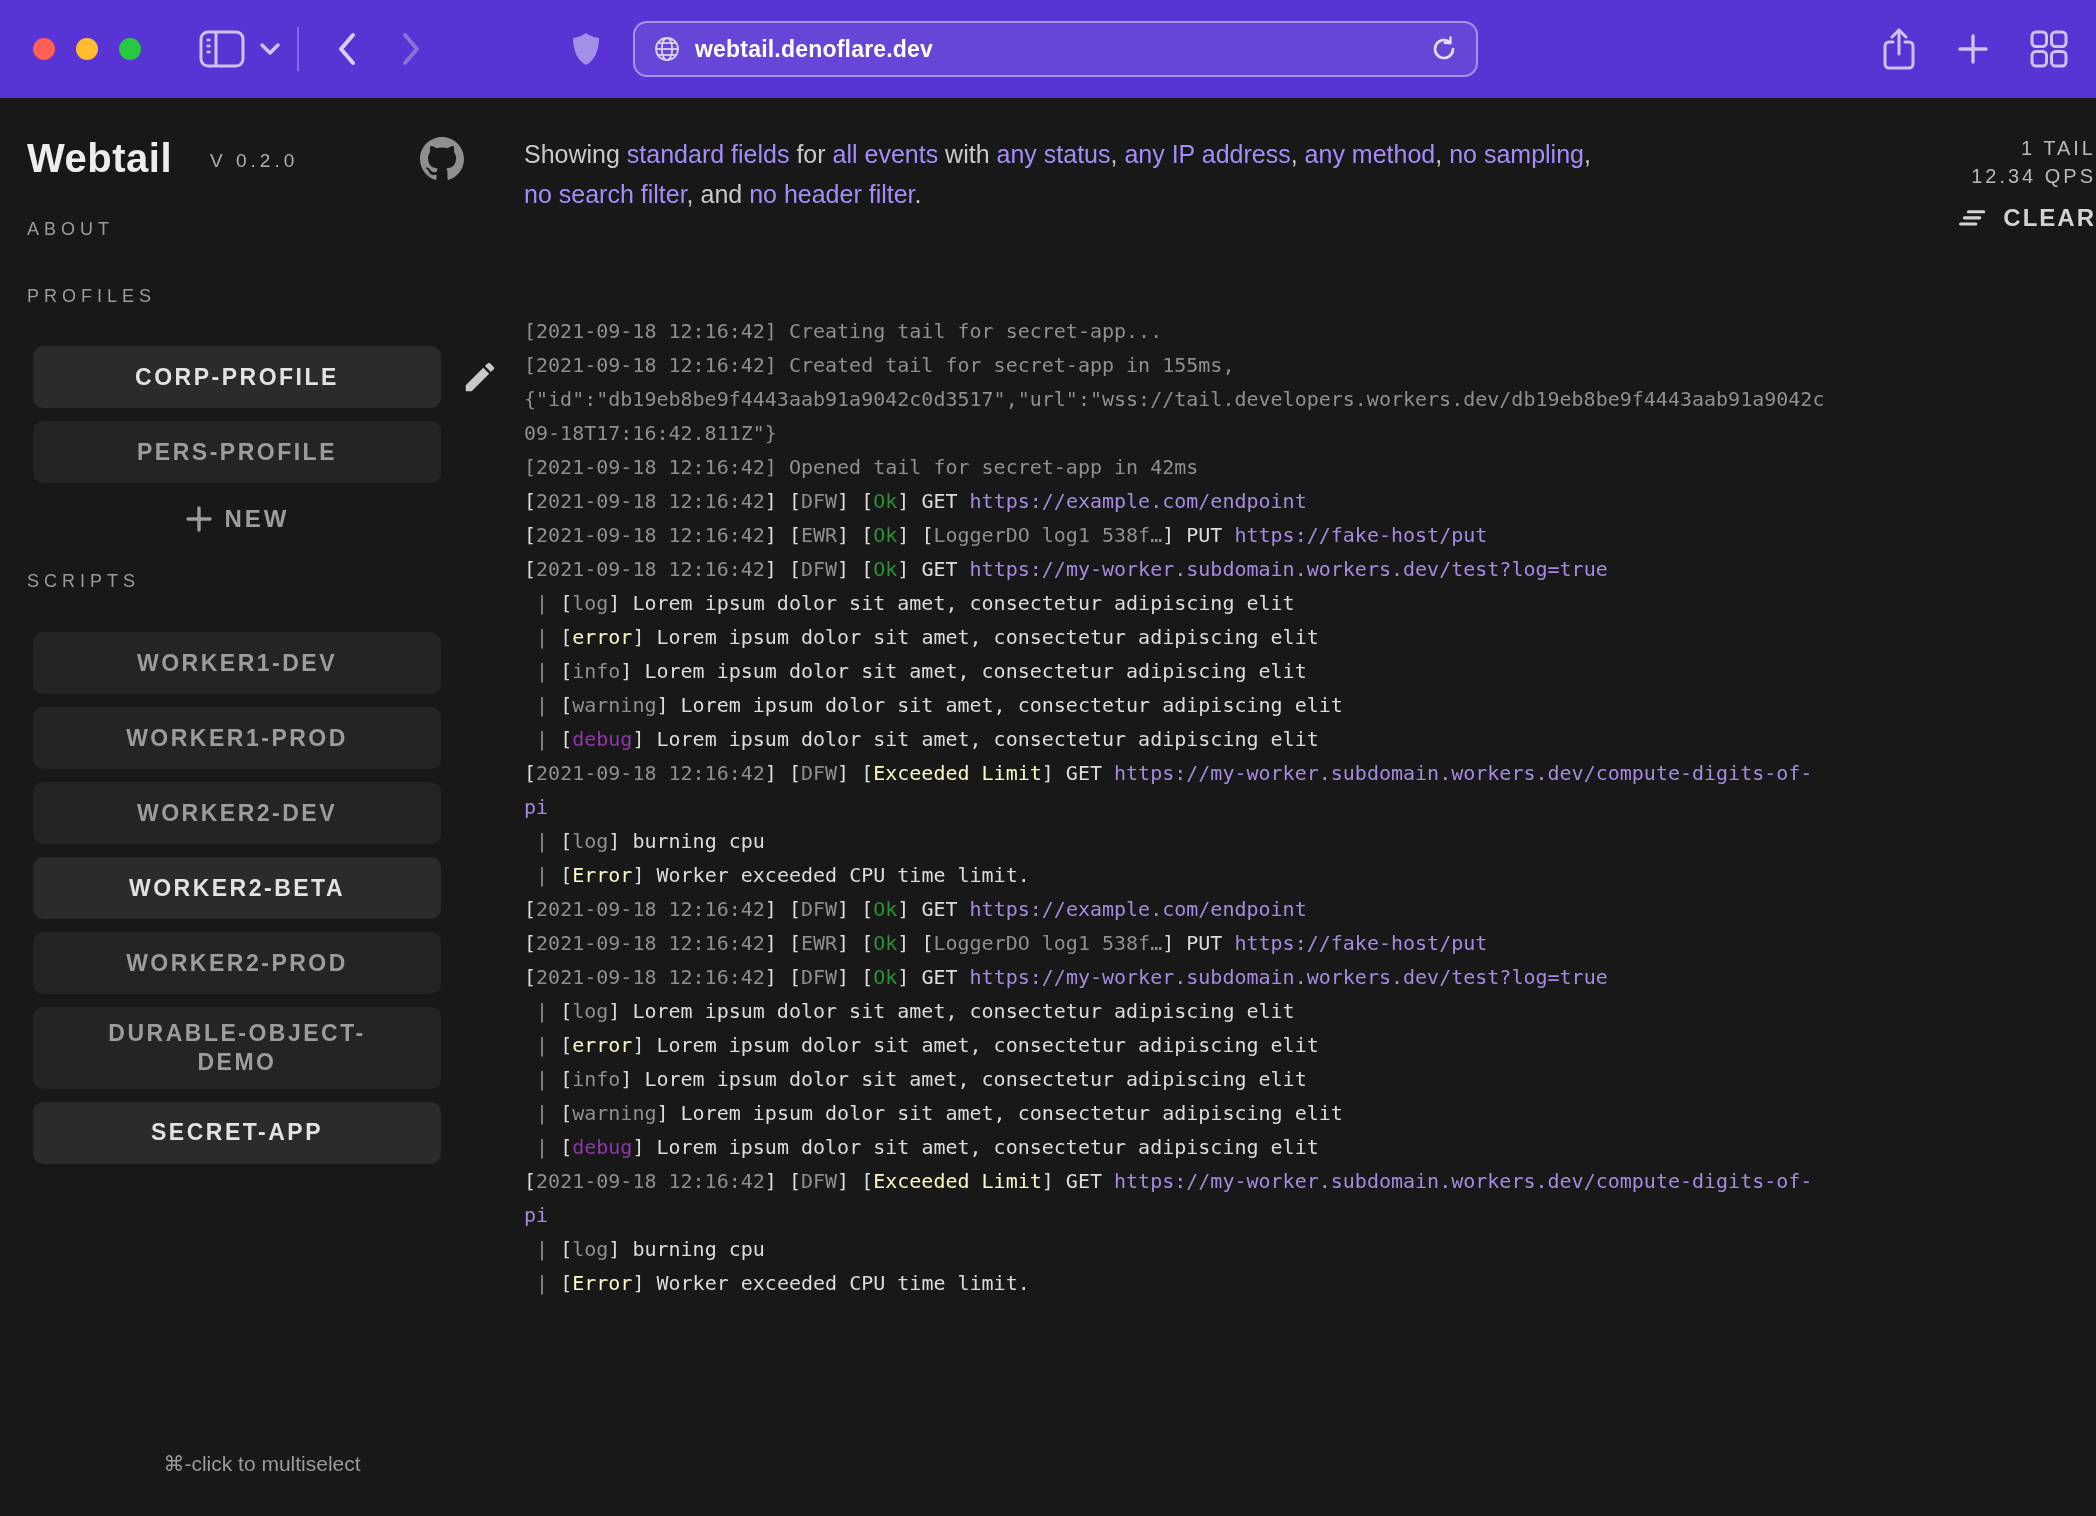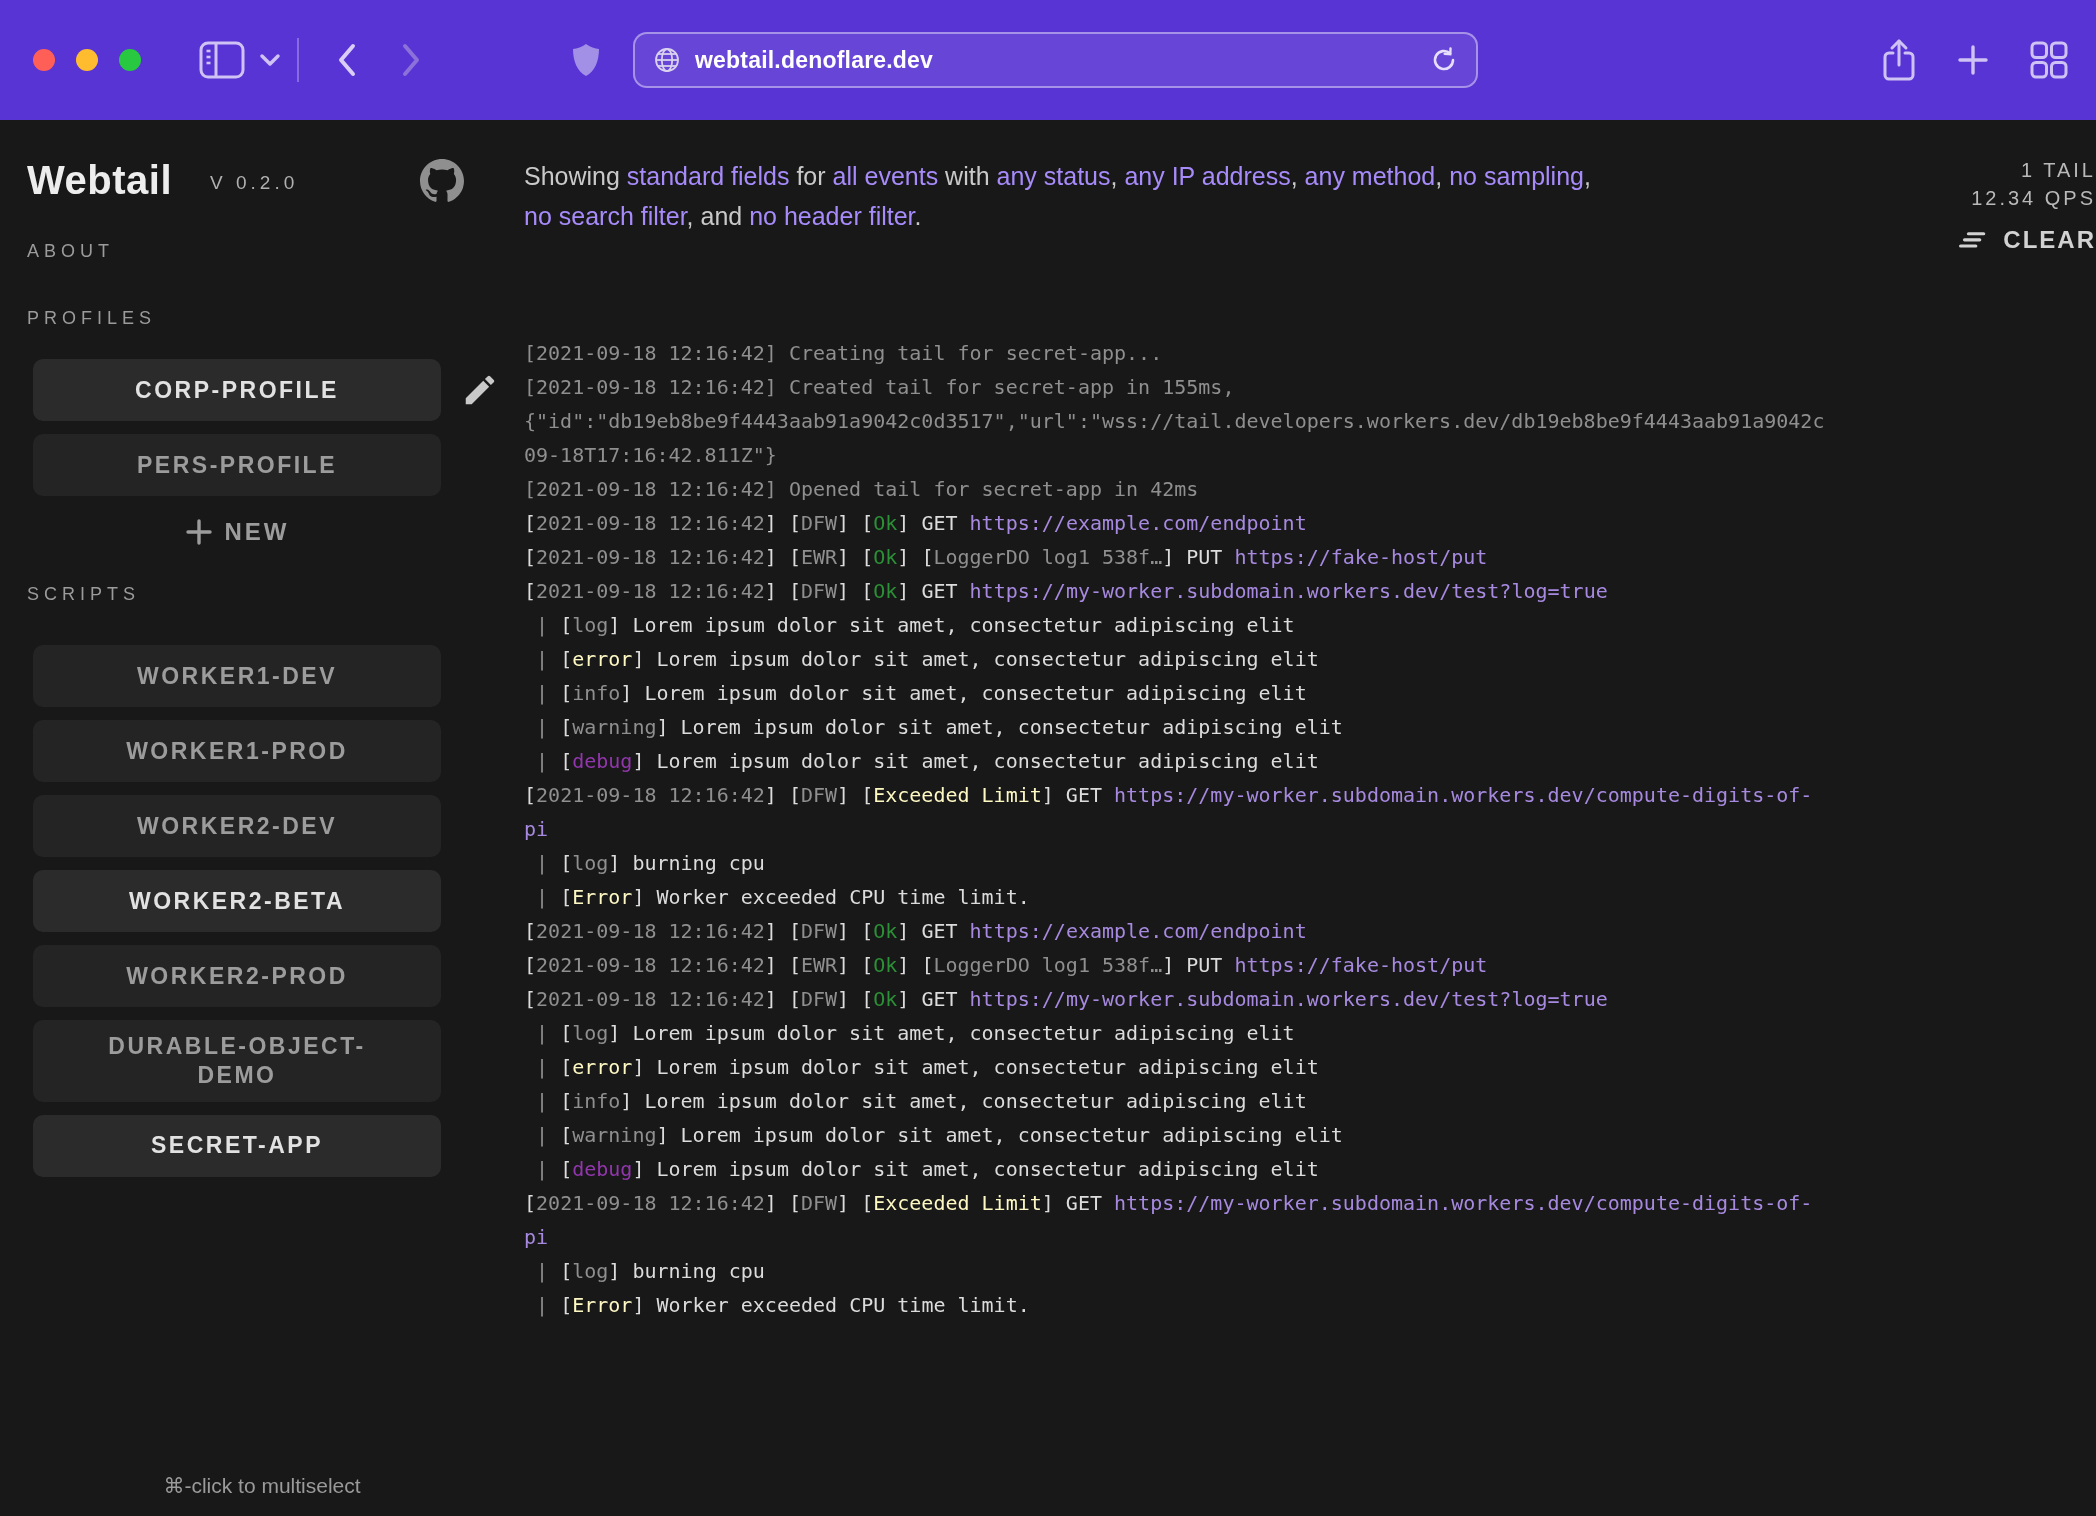--- a/index.html
+++ b/index.html
@@ -1,20 +1,20 @@
 <!DOCTYPE html>
 <html><head>
 <meta charset="utf-8">
 <style>
   * { margin:0; padding:0; box-sizing:border-box; }
   html,body { width:2096px; height:1516px; background:#181818; overflow:hidden;
               font-family:"Liberation Sans", sans-serif; }
 
   
-  .toolbar { height:120px; background:#5834d4; display:flex; align-items:center; padding:0 28px 0 33px; }
+  .toolbar { height:98px; background:#5834d4; display:flex; align-items:center; padding:0 28px 0 33px; }
   .traffic { display:flex; gap:21px; align-items:center; }
   .light { width:22px; height:22px; border-radius:50%; display:inline-block; }
   .light.red { background:#ff5f57; } .light.yellow { background:#febc2e; } .light.green { background:#28c840; }
   .tb-btn { display:inline-flex; align-items:center; justify-content:center; }
   .sidebar-group { margin-left:58px; display:flex; align-items:center; gap:14px;
                    padding-right:16px; border-right:2px solid rgba(255,255,255,.28); height:44px; }
   .back { margin-left:38px; } .fwd { margin-left:44px; }
   .shield { margin-left:150px; }
   .urlbar { margin-left:32px; width:845px; height:56px; border-radius:14px;
             background:rgba(255,255,255,.09); border:2px solid rgba(255,255,255,.42);
@@ -28,21 +28,21 @@
   .sidebar { width:524px; flex:none; position:relative; }
   .main { flex:1; padding:36px 48px 0 0; }
 
   
   .brand { margin:38px 0 0 27px; display:flex; align-items:center; }
   .app-title { font-size:40px; font-weight:700; color:#ededed; letter-spacing:.5px; }
   .version { font-size:19px; color:#b0b0b0; letter-spacing:4px; margin-left:38px; margin-top:4px; }
   .gh { margin-left:auto; margin-right:60px; display:flex; }
   .side-label { margin:38px 0 0 27px; font-size:18px; letter-spacing:5px; color:#9b9b9b; }
   .side-label.profiles { margin-top:46px; }
-  .profiles-wrap { margin-top:30px; }
+  .profiles-wrap { margin-top:39px; }
   .scripts-wrap { margin-top:40px; }
   .btn-row { display:flex; align-items:center; margin:0 0 13px 33px; }
   .side-btn { width:408px; min-height:62px; border:none; border-radius:10px; background:#242424;
               color:#9c9c9c; font-family:"Liberation Sans",sans-serif; font-size:23px; font-weight:700;
               letter-spacing:2.5px; cursor:pointer; display:flex; align-items:center; justify-content:center;
               white-space:pre-line; text-align:center; padding:12px 8px; line-height:1.25; }
   .side-btn.sel { background:#2b2b2b; color:#e2e2e2; }
   .edit-btn { margin-left:20px; display:flex; }
   .new-btn { width:408px; margin:22px 0 0 33px; background:none; border:none; cursor:pointer;
              display:flex; align-items:center; justify-content:center; gap:12px;

